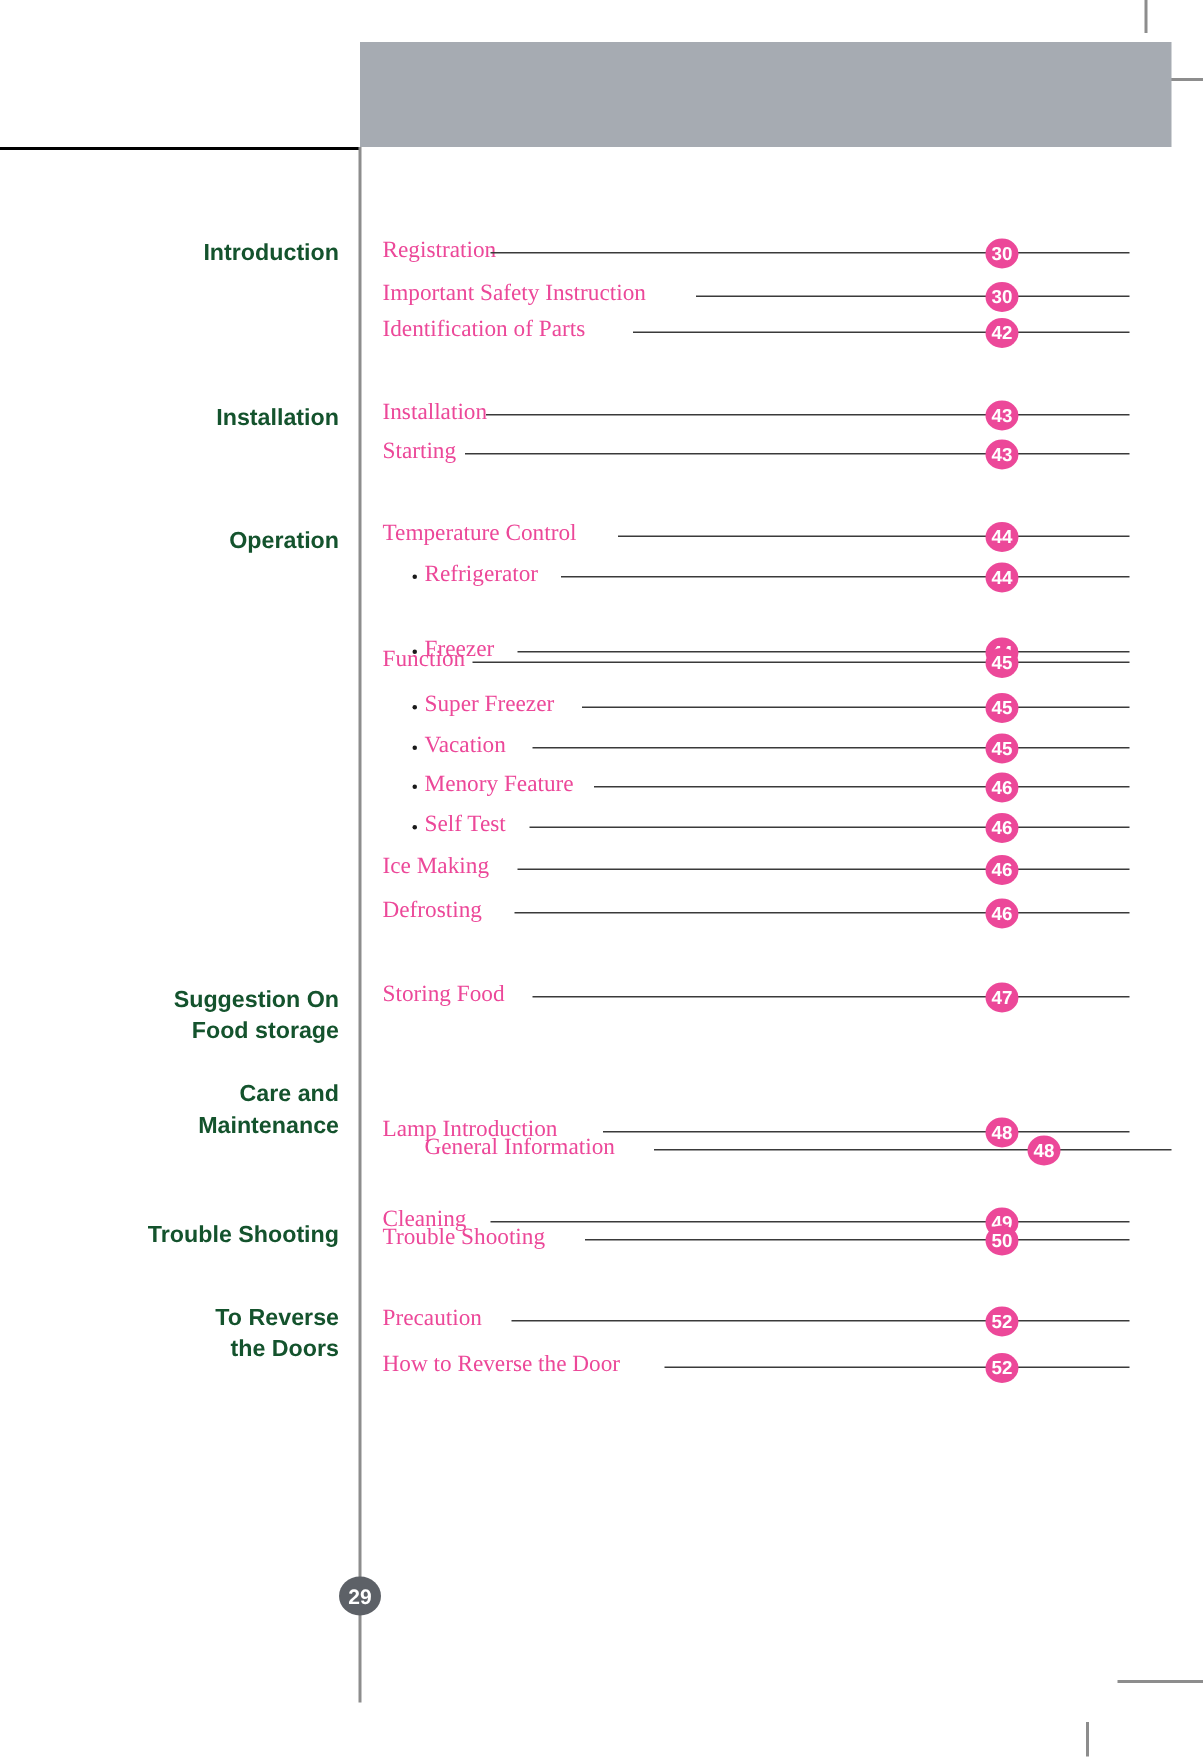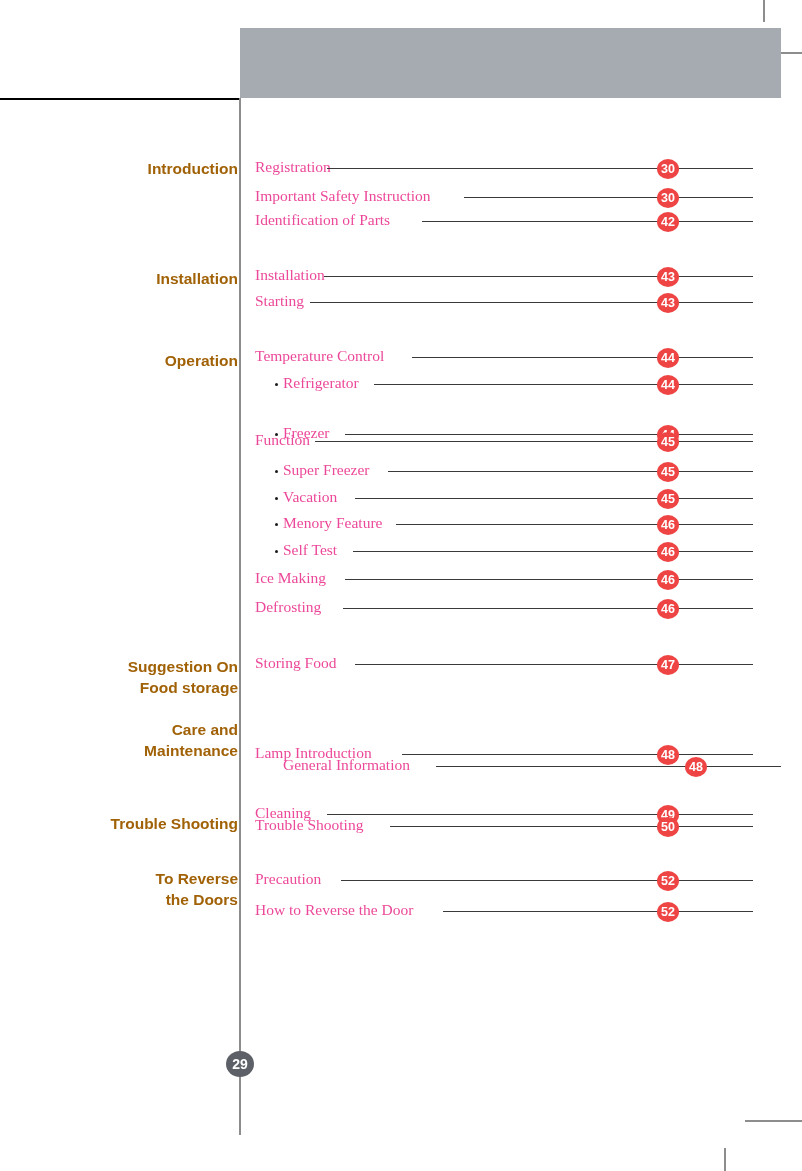--- a/index.html
+++ b/index.html
@@ -86,25 +86,25 @@
     top: 106px;
     font-size: 27px;
     font-weight: bold;
     color: #000000;
     letter-spacing: 0.2px;
   }
 
   
   .section-label {
     position: absolute;
-    right: 564px; 
+    right: 576px; 
     text-align: right;
     font-size: 15.5px;
     font-weight: bold;
-    color: #a16207;
+    color: #14532d;
     line-height: 21px;
     white-space: pre-line;
   }
 
   
   .entry {
     position: absolute;
     left: 255px;
     width: 500px;
     height: 22px;
@@ -139,21 +139,21 @@
     height: 1px;
     background: #3a3a3a;
     right: 0;
   }
   .entry .page-badge {
     position: absolute;
     top: 1px;
     width: 22px;
     height: 20px;
     border-radius: 50%;
-    background: #ef4444;
+    background: #ec4899;
     color: #ffffff;
     font-size: 12.5px;
     font-weight: bold;
     text-align: center;
     line-height: 20px;
     left: 402px;
   }
 
   
   .page-number {

